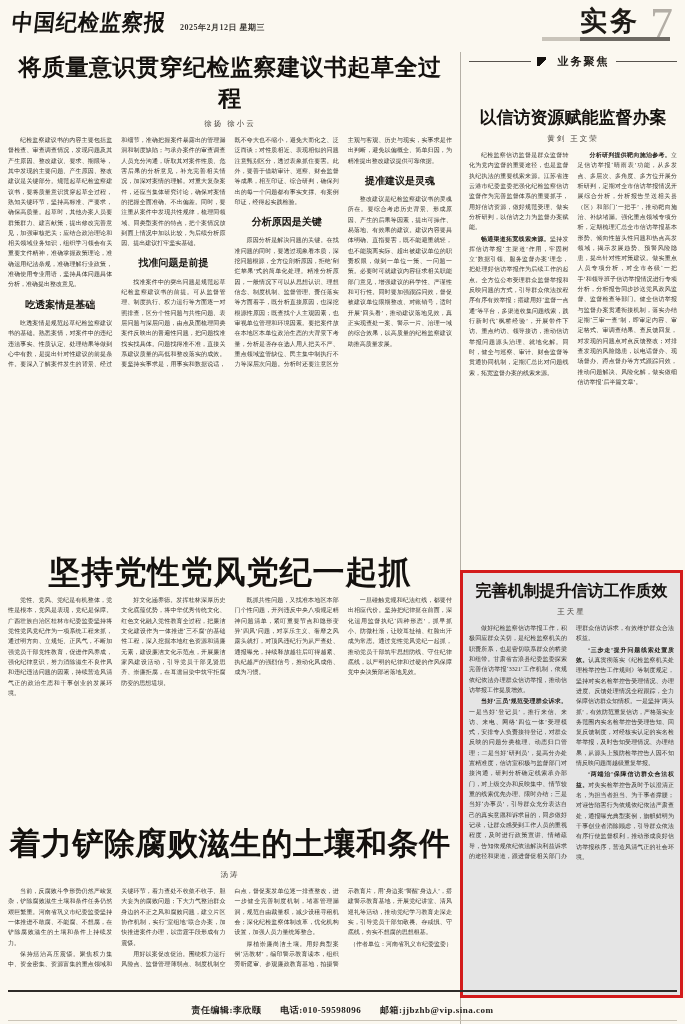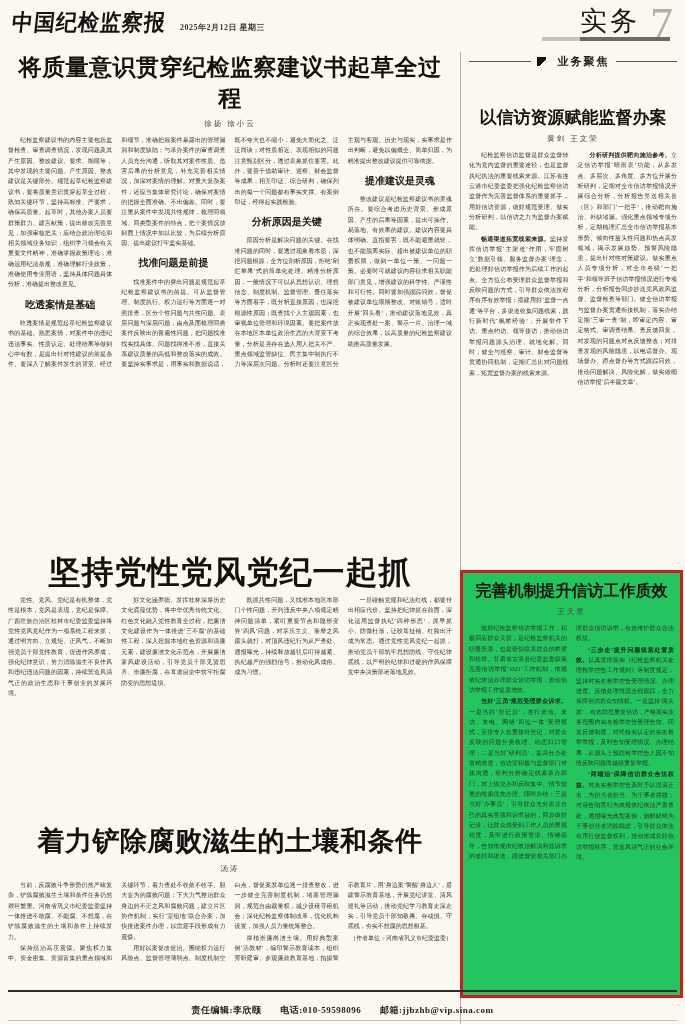--- a/index.html
+++ b/index.html
@@ -11,33 +11,33 @@
   }
   
   .masthead { display:flex; justify-content:space-between; align-items:flex-start; padding:8px 10px 0 12px; height:42px; }
   .mast-left { display:flex; align-items:flex-end; gap:14px; }
   .logo {
     font-size:21px; font-weight:900; letter-spacing:1px; color:#151310;
     transform:skewX(-6deg) scaleY(1.08); white-space:nowrap;
   }
   .date { font-size:8px; font-weight:bold; color:#3a3733; padding-bottom:3px; letter-spacing:0.5px; }
   .mast-right { position:relative; display:flex; align-items:flex-start; padding-right:2px; }
-  .section-name { font-size:27px; font-weight:400; color:#1d1a16; letter-spacing:3px; line-height:1; }
+  .section-name { font-size:27px; font-weight:700; color:#1d1a16; letter-spacing:3px; line-height:1; }
   .section-bar { position:absolute; left:-38px; top:29px; width:128px; height:4px;
     background:linear-gradient(to right,#c9c4ba 0 30%,#6e6a64 30%); }
   .page-num { font-size:46px; line-height:0.75; color:#b3aea6; margin-left:10px; font-weight:400; }
   
   .content { display:flex; padding:10px 8px 0 8px; }
   .left-area { width:452px; padding-right:8px; }
   .right-col { flex:1; border-left:1px solid #b5b0a6; padding-left:8px; position:relative; }
   
   .headline { text-align:center; font-weight:900; color:#14110e; }
   .hl-xl { font-size:23px; letter-spacing:0.5px; }
   .hl-l  { font-size:32px; letter-spacing:1px; }
-  .hl-m  { font-size:27px; letter-spacing:0.5px; }
+  .hl-m  { font-size:31px; letter-spacing:0.5px; }
   .hl-s  { font-size:17px;margin-top:37px; }
   .hl-xs { font-size:16px; }
   .byline { text-align:center; font-size:7.5px; color:#4c4843; margin:5px 0 6px; letter-spacing:2px; }
   .body-cols { column-gap:9px; font-size:6px; line-height:1.72; text-align:justify; color:#35322d; }
   .cols-4 { column-count:4; }
   .cols-2 { column-count:2; }
   .body-cols p { text-indent:2em; margin-bottom:1px; }
   .body-cols b { font-weight:bold; color:#221f1b; }
   .subhead { column-span:none; text-align:center; font-size:10px; font-weight:bold; color:#1c1915; margin:6px 0 5px; }
   .attribution { text-indent:0 !important; text-align:right; }
@@ -46,21 +46,21 @@
   .h-a2 { height:214px; }
   .h-a3 { height:160px; }
   .h-rt { height:414px; }
   .h-rb { height:366px; }
   
   .focus-tag { display:flex; align-items:center; gap:6px; margin:2px 0 10px; }
   .focus-tag .line { flex:1; height:1px; background:#57534d; }
   .tag-inner { display:flex; align-items:center; gap:12px; font-size:11px; font-weight:bold; letter-spacing:2px; color:#1d1a16; }
   .tag-icon { width:9px; height:9px; background:linear-gradient(135deg,#14110e 0 62%,#fbf8f0 62%); display:inline-block; }
   
-  .red-box { border:3px solid #d31b1b; margin:6px -6px 0 -9px; padding:8px 6px 6px; background:#22c55e; position:relative; }
+  .red-box { border:3px solid #d31b1b; margin:6px -6px 0 -9px; padding:8px 6px 6px; background:#e5e5e5; position:relative; }
   
   .footer { position:absolute; left:8px; right:8px; bottom:3px; }
   .footer-rule { height:2px; background:#2f2c28; }
   .footer-text { text-align:center; font-size:9px; font-weight:bold; color:#262320; padding:4px 0 3px; letter-spacing:0.5px;margin-top:8px; }
   .footer-text span { margin:0 8px; }
   .footer-bottom { height:1px; background:#cbc5b8; }
 </style>
 </head>
 <body>
 

